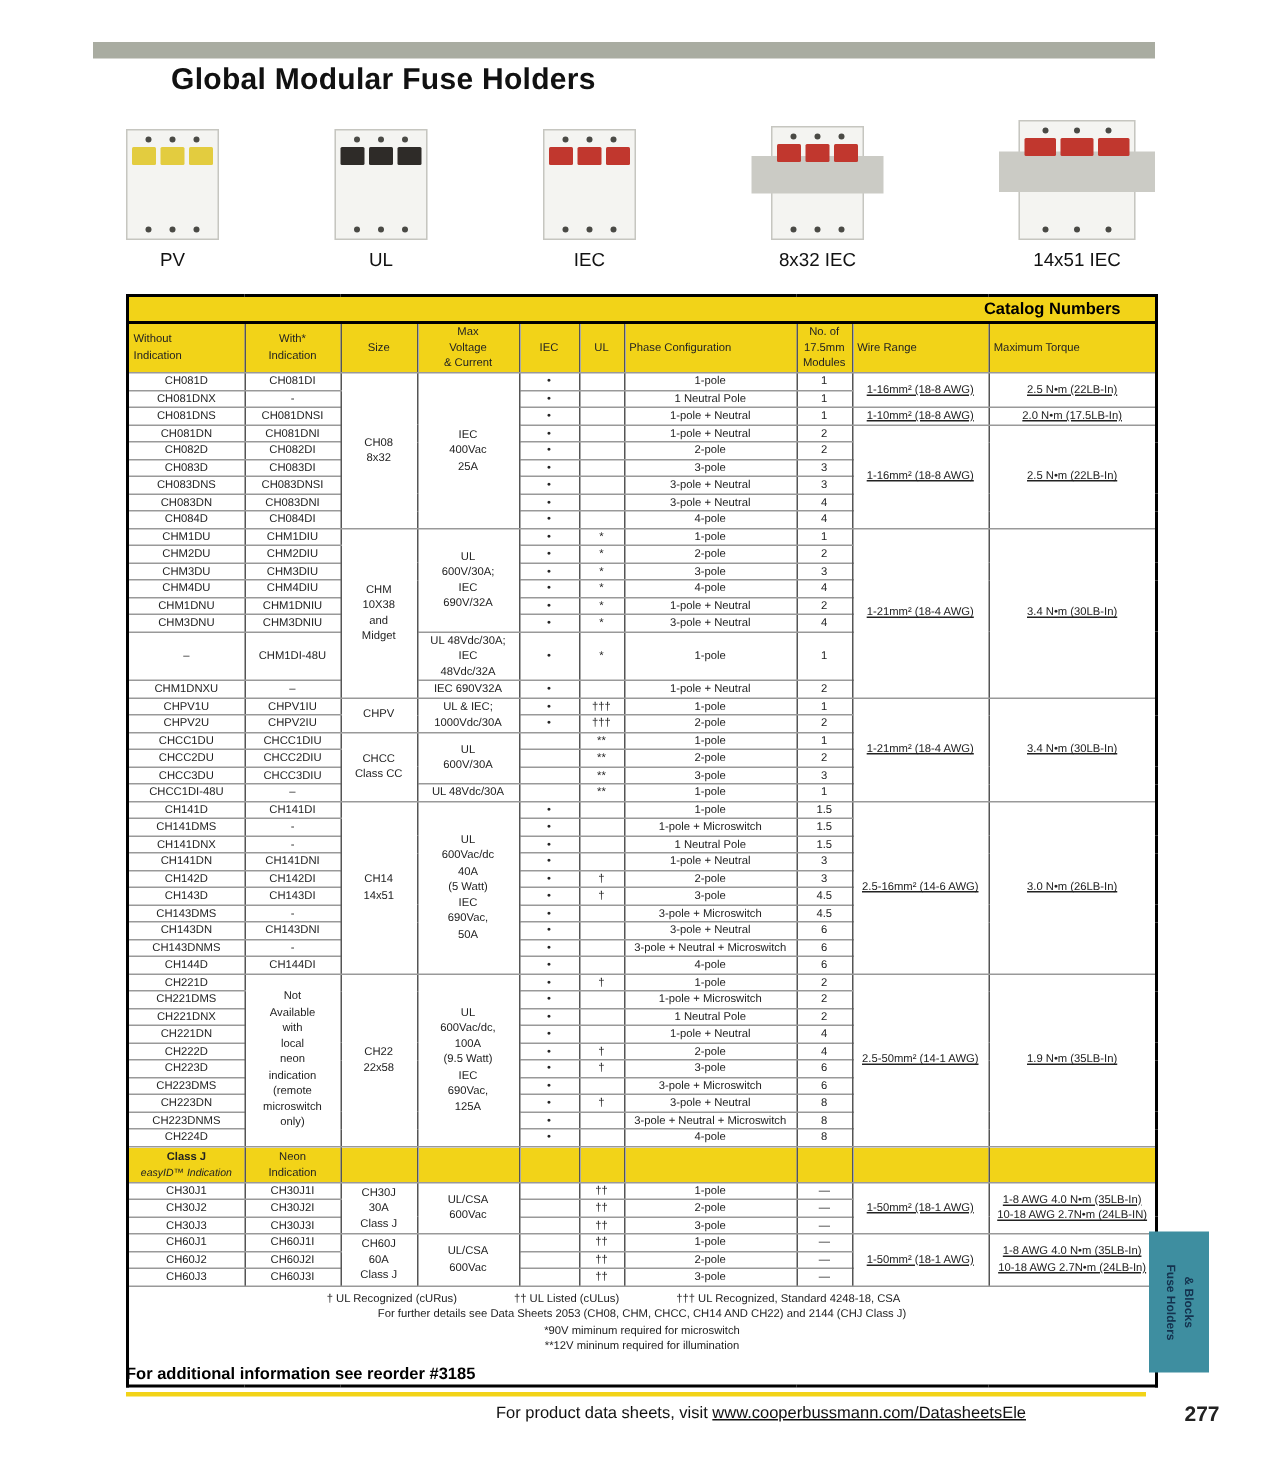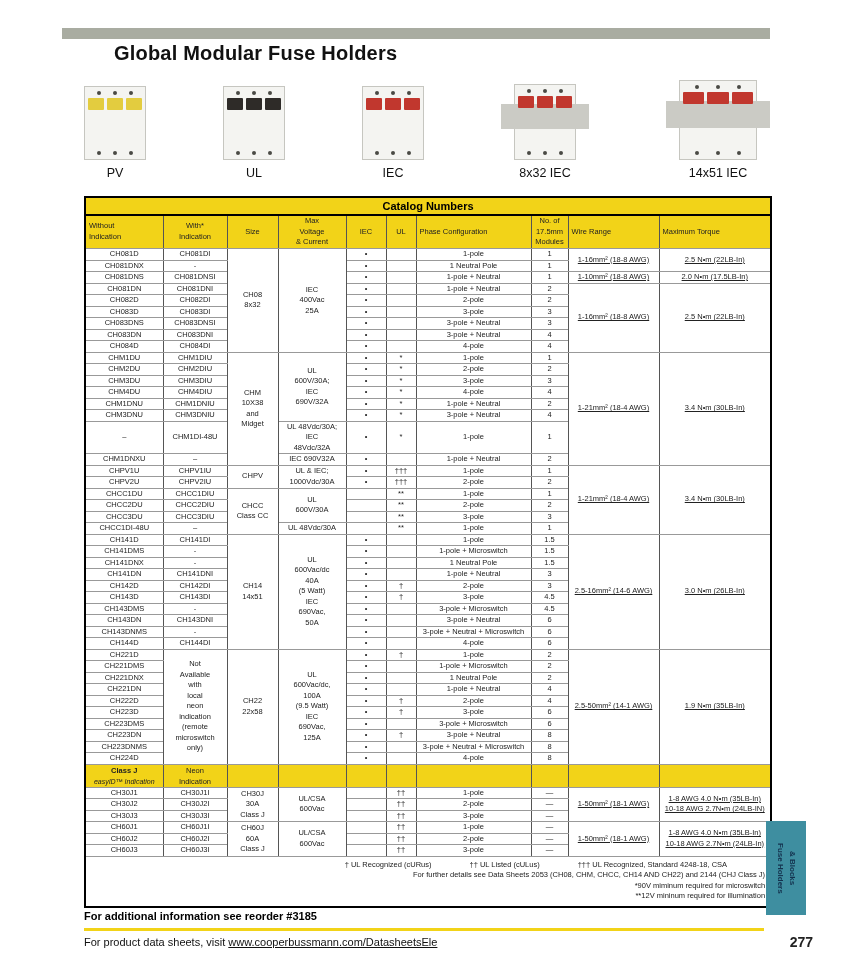--- a/index.html
+++ b/index.html
@@ -37,43 +37,43 @@
 
   
   table.catalog{position:absolute;left:84px;top:196px;width:686px;
     border-collapse:collapse;table-layout:fixed;border:2px solid #000;}
   table.catalog td,table.catalog th{
     font-size:7.5px;line-height:10.5px;padding:0 2px;box-sizing:border-box;
     border-left:1px solid #555;border-right:1px solid #555;
     border-top:1px solid #999;border-bottom:1px solid #999;
     overflow:hidden;white-space:nowrap;vertical-align:middle;text-align:center;color:#222;
   }
-  tr.catalog-band td{background:#f2d318;text-align:center;font-size:11px;font-weight:bold;
-    padding:3px 5px 2px;border-bottom:2px solid #000;color:#000;}
+  tr.catalog-band td{background:#f2d318;text-align:right;font-size:11px;font-weight:bold;
+    padding:3px 23px 2px;border-bottom:2px solid #000;color:#000;}
   thead th{background:#f2d318;font-weight:normal;vertical-align:bottom;line-height:8.6px;
     padding:2px 2px 2px;border-bottom:1.5px solid #000;color:#111;height:34px;}
   thead th.al-l{text-align:left;padding-left:3px;}
   tbody td{height:11px;}
   tbody.section>tr:first-child>td{border-top:1.5px solid #000;}
   td.col-0{text-align:left;padding-left:3px;}
   td.col-6{text-align:left;padding-left:4px;}
   td.col-8,td.col-9{text-align:left;padding-left:4px;text-decoration:underline;}
   td.va-t{vertical-align:top;padding-top:1px;}
   tbody.band td{background:#f2d318;height:13px;line-height:11px;}
   td.cj0{text-align:left;padding-left:3px;}
   td.cj0 .line-0{font-weight:bold;}
   td.cj0 .line-1{font-style:italic;font-size:7px;}
-  tbody.footnotes td{text-align:right;padding:3px 5px 4px;line-height:10.5px;white-space:normal;
+  tbody.footnotes td{text-align:center;padding:3px 5px 20px;line-height:10.5px;white-space:normal;
     border-top:1.5px solid #000;}
   .legend-item{display:inline-block;margin-right:38px;}
 
   
   .footer-reorder{position:absolute;left:84px;top:910px;font-size:11px;font-weight:bold;color:#000;}
   .footer-rule{position:absolute;left:84px;top:928px;width:680px;height:3px;background:#f2d318;}
-  .footer-datasheet{position:absolute;left:84px;top:936px;width:600px;text-align:left;font-size:11px;color:#111;}
+  .footer-datasheet{position:absolute;left:84px;top:936px;width:600px;text-align:right;font-size:11px;color:#111;}
   .footer-datasheet .url{text-decoration:underline;}
   .page-number{position:absolute;right:30px;top:934px;font-size:14px;font-weight:bold;color:#222;}
   .side-tab{position:absolute;left:766px;top:821px;width:40px;height:94px;background:#3e8ea0;
     display:flex;align-items:center;justify-content:center;}
   .side-tab .vtext{writing-mode:vertical-lr;font-size:8px;font-weight:bold;color:#14324e;
     text-align:center;line-height:1.5;}
 </style>
 </head>
 <body>
 

